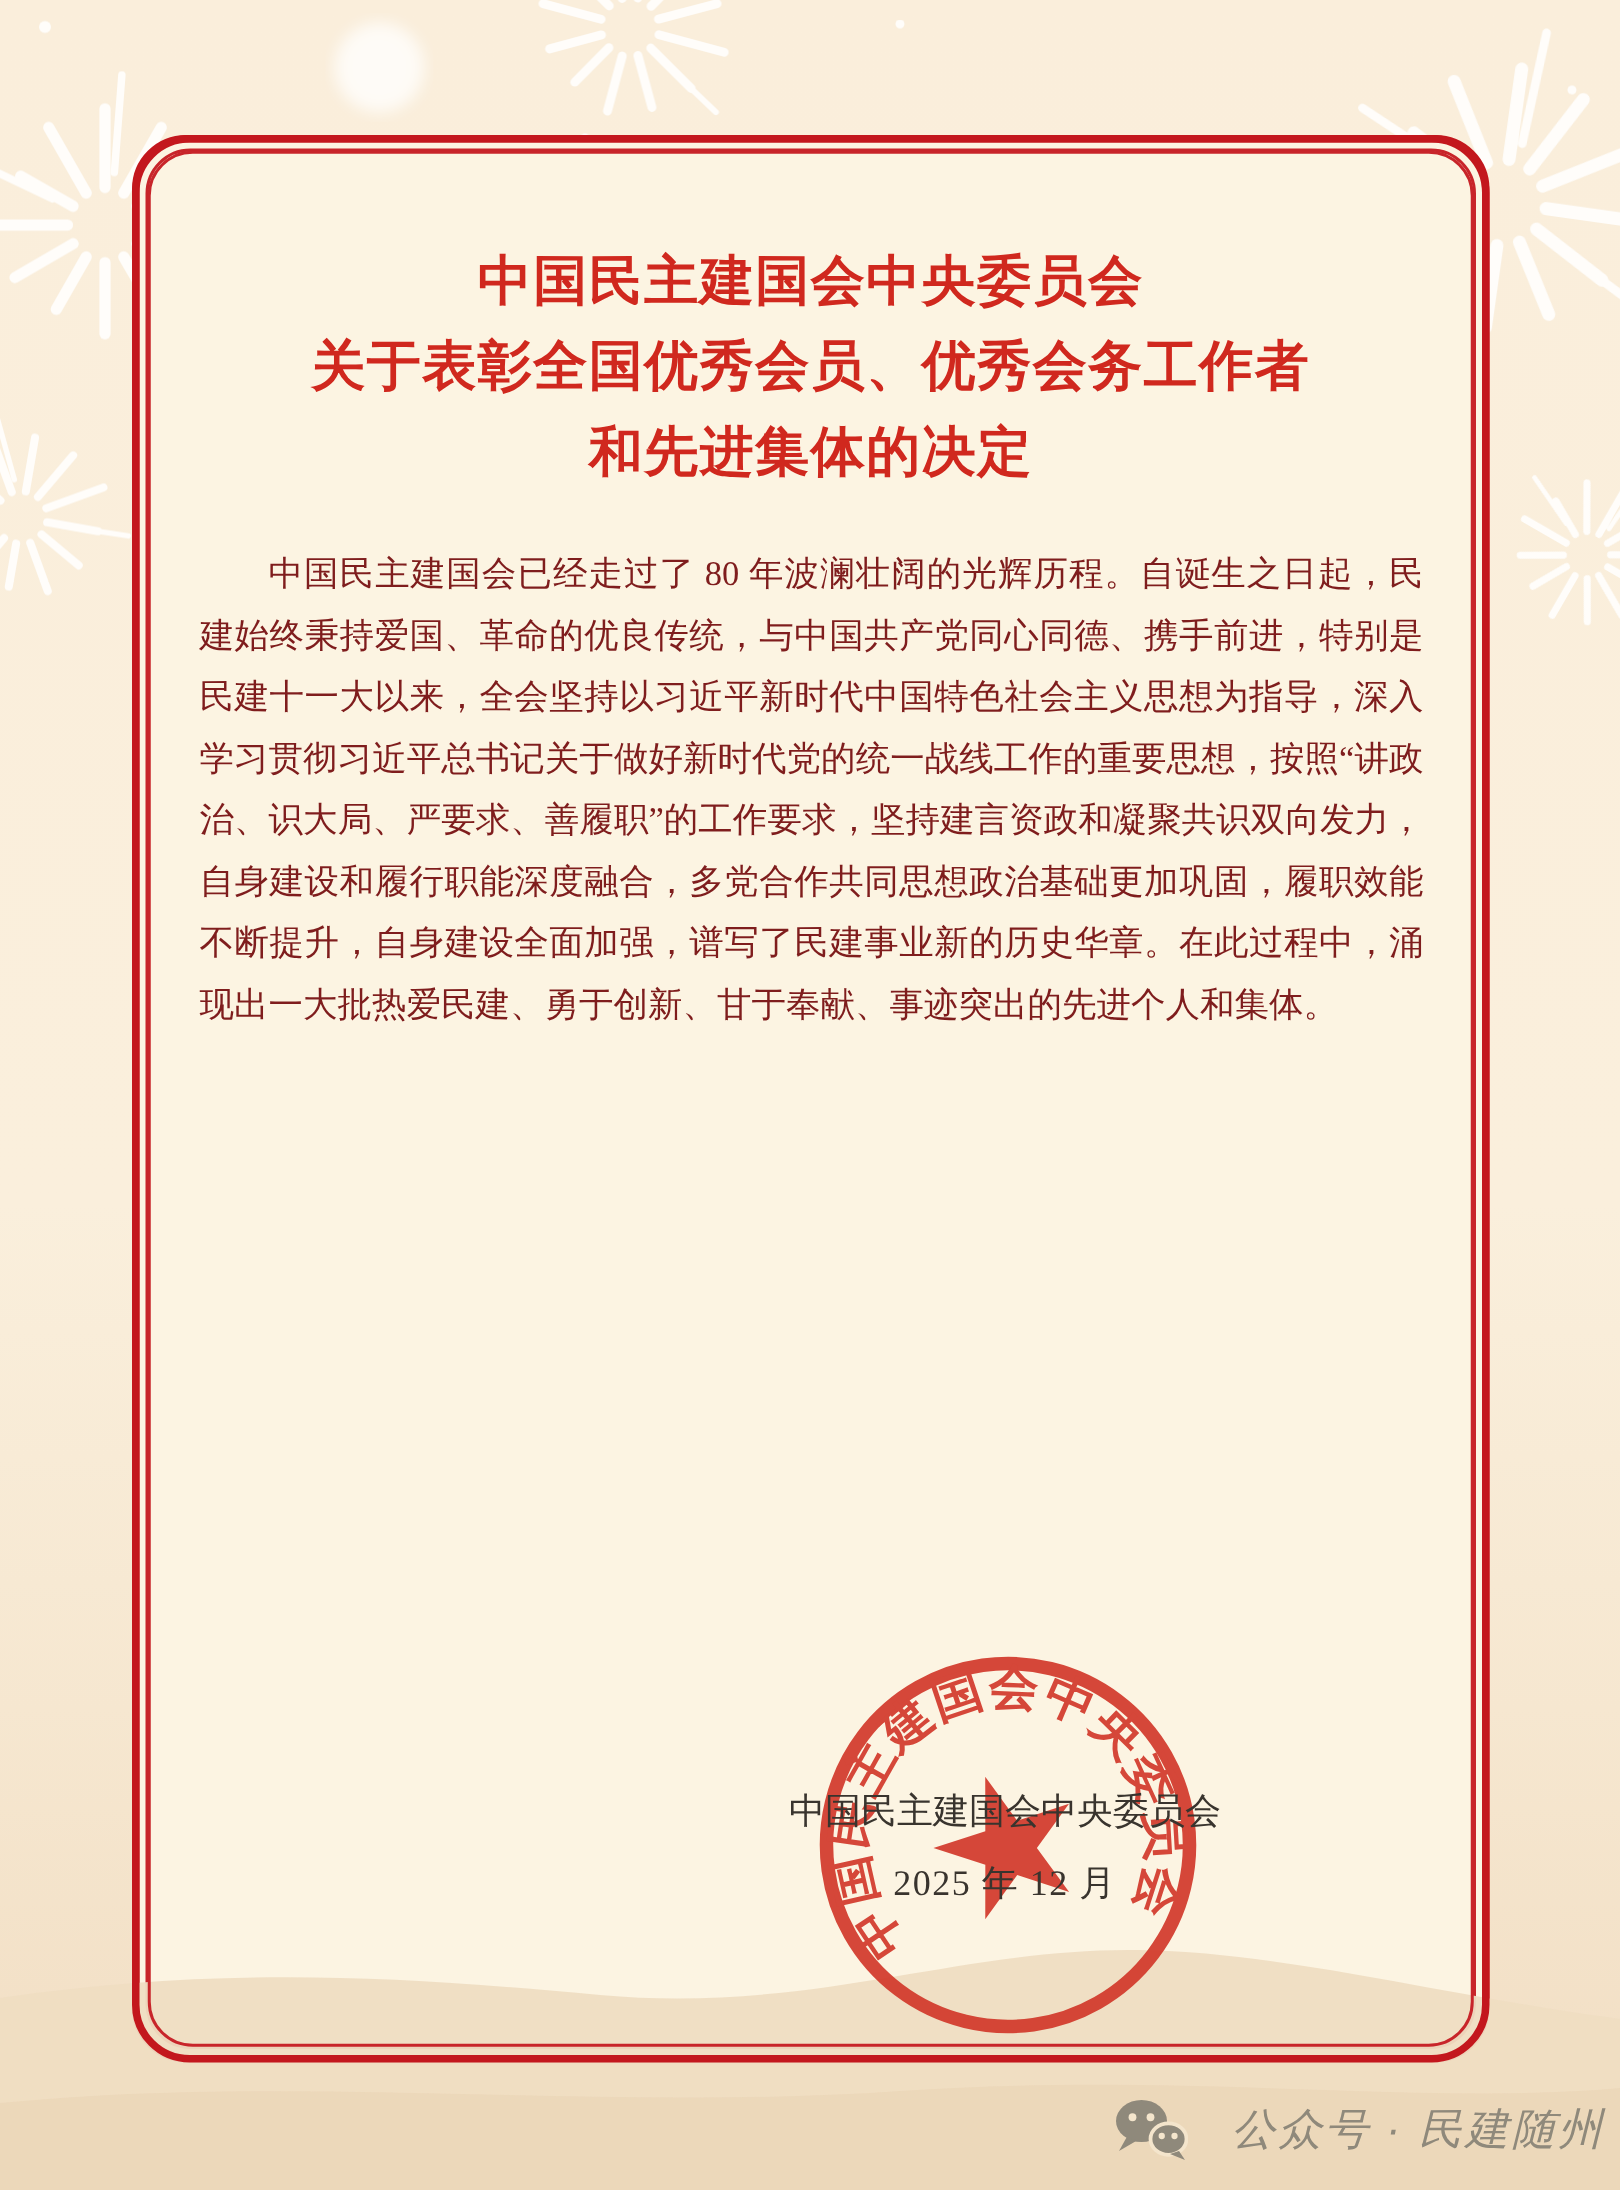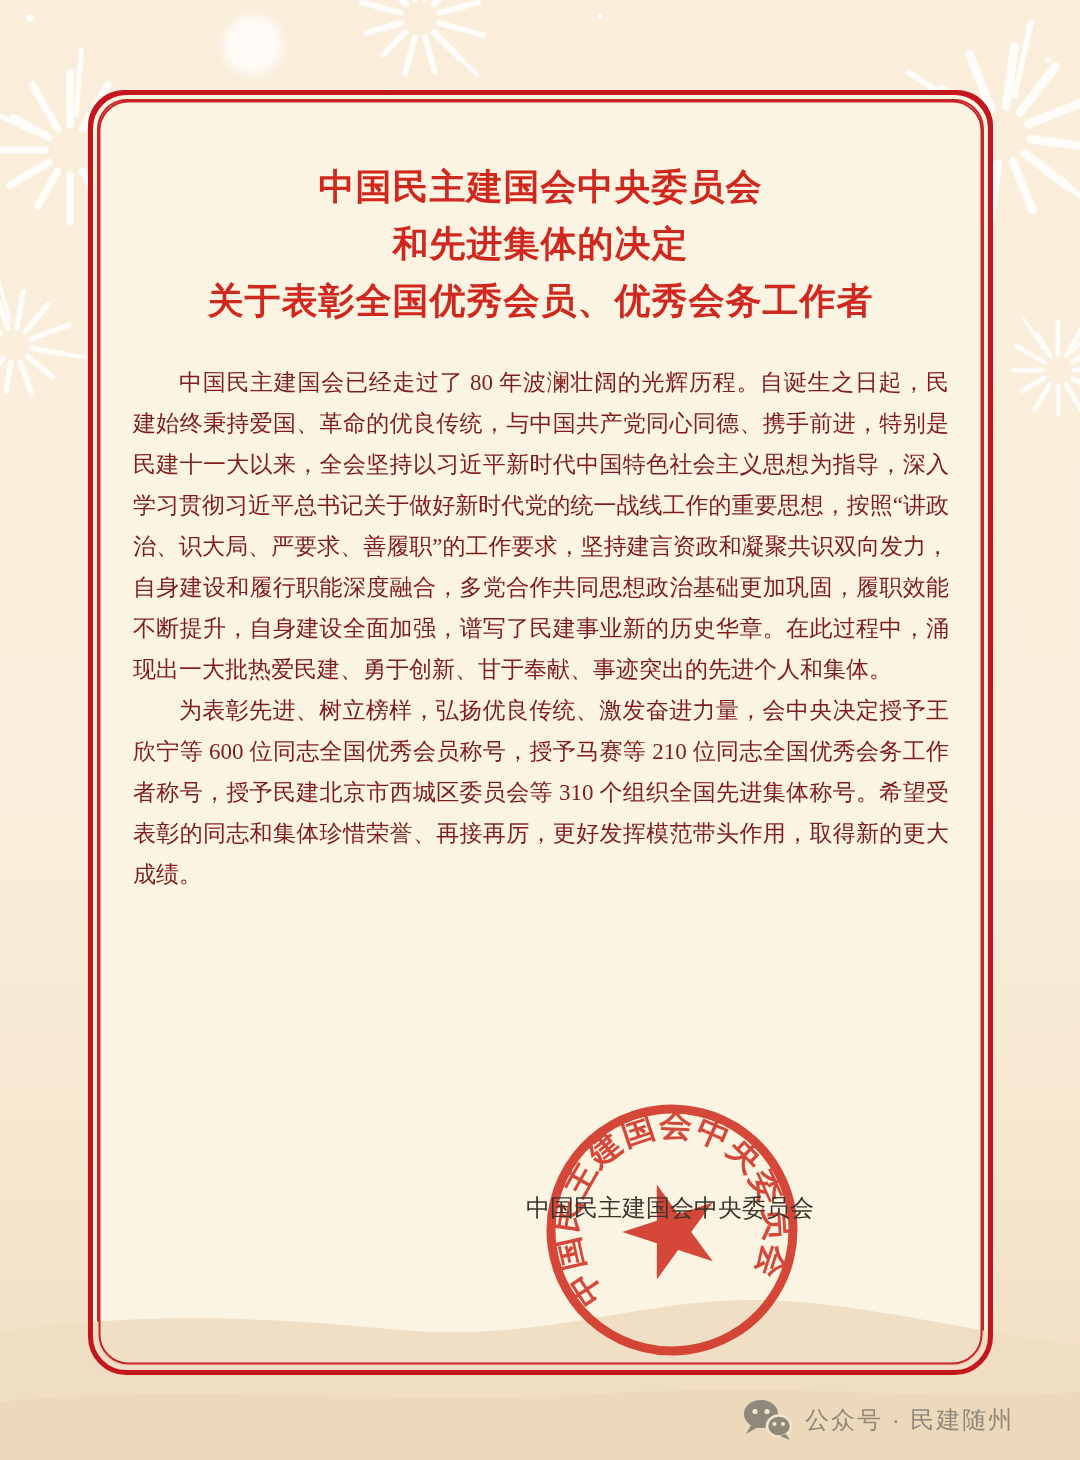--- a/index.html
+++ b/index.html
@@ -44,23 +44,23 @@
   .sign-block .date{margin-top:20px;letter-spacing:1px;}
   
   .seal{position:absolute;left:542px;top:1100px;width:260px;height:260px;opacity:.9;}
   .seal text{
     font-family:"Liberation Sans","DejaVu Sans",sans-serif;
     font-weight:700;font-size:33px;letter-spacing:1.5px;fill:#d13527;
   }
   
   .footer{
     position:absolute;left:742px;top:1394px;height:52px;
-    display:flex;align-items:center;gap:13px;
+    display:flex;align-items:center;gap:29px;
     color:#8f897b;font-family:"Liberation Sans","DejaVu Sans",sans-serif;
-    font-size:24px;letter-spacing:2px;
+    font-size:29px;letter-spacing:2px;font-style:italic;
   }
   .footer svg{display:block;}
 </style>
 </head>
 <body>
 
 <svg class="bg-deco" viewBox="0 0 1080 1460">
   <defs>
     <g id="burst" stroke="#ffffff" stroke-width="6" stroke-linecap="round" fill="none">
       <line x1="0" y1="-20" x2="0" y2="-62"></line>
@@ -104,42 +104,42 @@
 <svg class="hills" viewBox="0 0 1080 1460">
   <path d="M0,1332 C140,1312 250,1316 400,1330 C540,1343 640,1298 760,1300 C860,1302 960,1330 1080,1346 L1080,1460 L0,1460 Z" fill="#efddc2" opacity="0.95"></path>
   <path d="M0,1402 C200,1382 400,1408 600,1394 C790,1381 950,1404 1080,1392 L1080,1460 L0,1460 Z" fill="#e9d3b4" opacity="0.6"></path>
 
   <rect x="90.5" y="92.5" width="900" height="1280" rx="36" fill="none" stroke="#c3171d" stroke-width="5"></rect>
   <rect x="99.5" y="101.5" width="882" height="1262" rx="29" fill="none" stroke="#c8252a" stroke-width="2"></rect>
 </svg>
 
 <div class="title">
   <div>中国民主建国会中央委员会</div>
+  <div>关于表彰全国优秀会员、优秀会务工作者</div>
   <div>和先进集体的决定</div>
-  <div>关于表彰全国优秀会员、优秀会务工作者</div>
 </div>
 
 <div class="body-text">
   <p>中国民主建国会已经走过了 80 年波澜壮阔的光辉历程。自诞生之日起，民建始终秉持爱国、革命的优良传统，与中国共产党同心同德、携手前进，特别是民建十一大以来，全会坚持以习近平新时代中国特色社会主义思想为指导，深入学习贯彻习近平总书记关于做好新时代党的统一战线工作的重要思想，按照“讲政治、识大局、严要求、善履职”的工作要求，坚持建言资政和凝聚共识双向发力，自身建设和履行职能深度融合，多党合作共同思想政治基础更加巩固，履职效能不断提升，自身建设全面加强，谱写了民建事业新的历史华章。在此过程中，涌现出一大批热爱民建、勇于创新、甘于奉献、事迹突出的先进个人和集体。</p>
-  <p>为表彰先进、树立榜样，弘扬优良传统、激发奋进力量，会中央决定授予王欣宁等 600 位同志全国优秀会员称号，授予马赛等 210 位同志全国优秀会务工作者称号，授予民建北京市西城区委员会等 310 个组织全国先进集体称号。希望受表彰的同志和集体珍惜荣誉、再接再厉，更好发挥模范带头作用，取得新的更大成绩。</p>
 </div>
 
 <svg class="seal" viewBox="0 0 260 260">
   <g transform="rotate(-8 130 130)">
     <circle cx="130" cy="130" r="121" fill="none" stroke="#d13527" stroke-width="9"></circle>
     <polygon points="121.3,82.8 138.3,114.9 174.1,108.5 148.8,134.6 166.0,166.7 133.3,150.7 108.1,176.9 113.2,140.9 80.5,125.0 116.3,118.8" fill="#d13527"></polygon>
     <path id="sealArc" d="M53,184 A94 94 0 0 1 130,36 A94 94 0 0 1 207,184" fill="none"></path>
     <text>
       <textPath href="#sealArc" startOffset="50%" text-anchor="middle">中国民主建国会中央委员会</textPath>
     </text>
   </g>
 </svg>
 
 <div class="sign-block">
   <div>中国民主建国会中央委员会</div>
+  <div class="date">2025 年 12 月</div>
 </div>
 
 <div class="footer">
   <svg width="50" height="42" viewBox="0 0 50 42">
     <ellipse cx="19" cy="15" rx="17" ry="14" fill="#8f897b"></ellipse>
     <path d="M9,26 L4,35 L16,28 Z" fill="#8f897b"></path>
     <circle cx="13" cy="12.5" r="2.6" fill="#f4e5cc"></circle>
     <circle cx="25" cy="12.5" r="2.6" fill="#f4e5cc"></circle>
     <ellipse cx="37" cy="27" rx="12" ry="10.5" fill="#8f897b" stroke="#f4e5cc" stroke-width="2.5"></ellipse>
     <path d="M44,35 L48,41 L38,37 Z" fill="#8f897b"></path>

